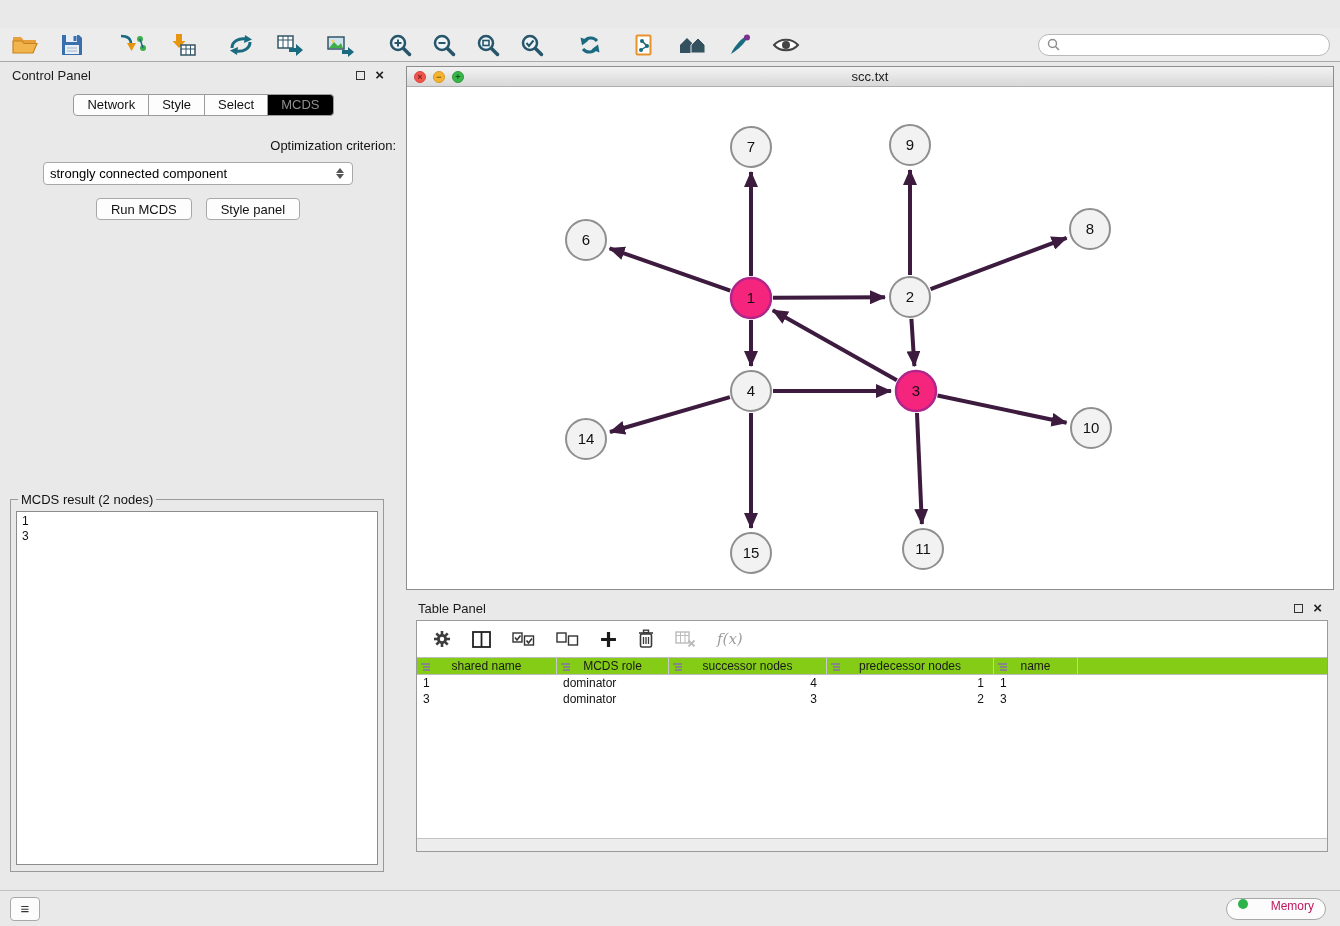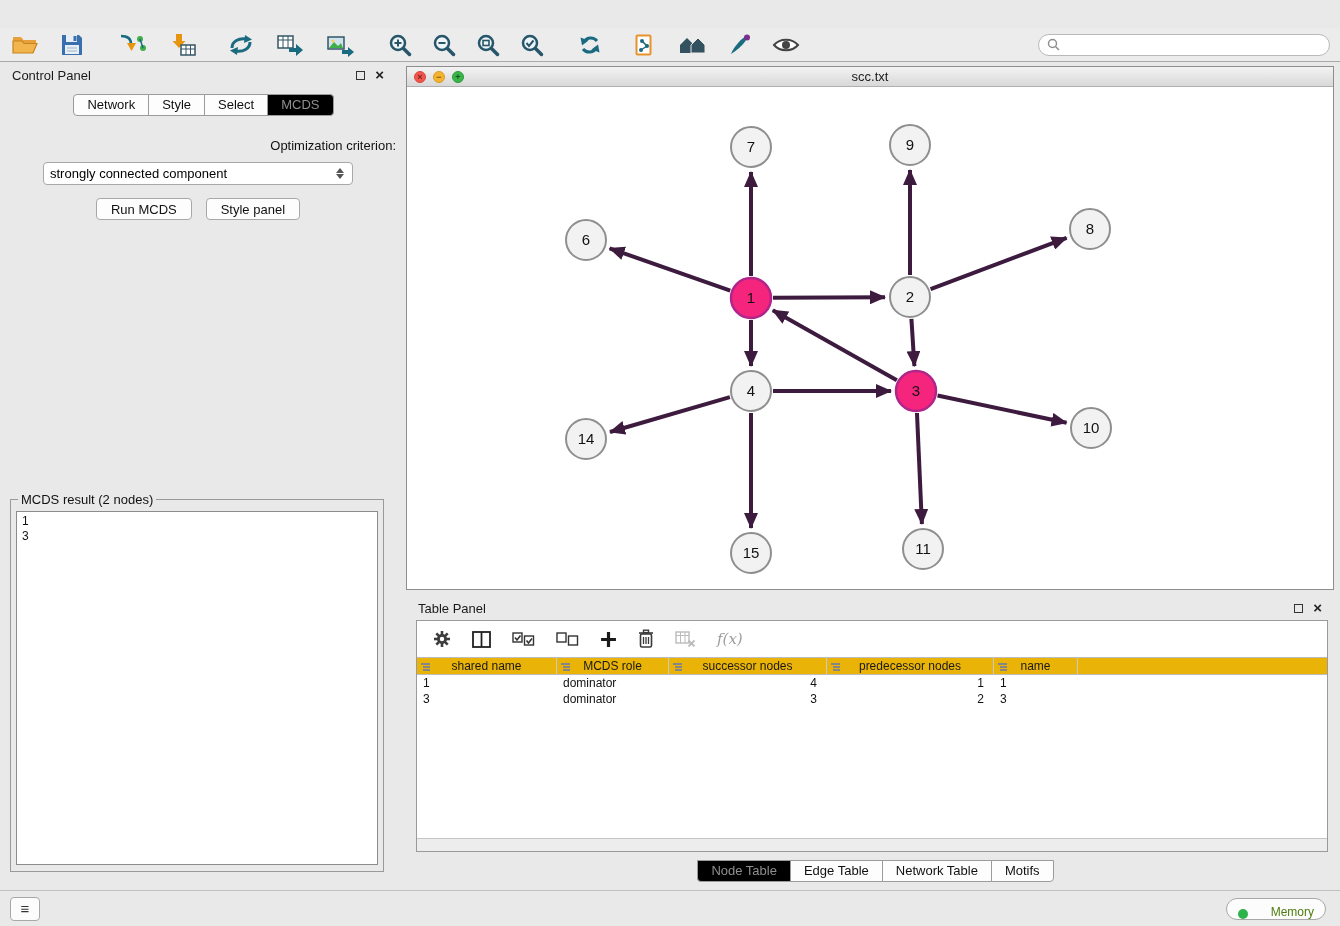--- a/index.html
+++ b/index.html
@@ -67,40 +67,40 @@
   .net-canvas text { font-family:"Liberation Sans", sans-serif; }
 
   
   .table-panel { position:absolute; left:406px; top:596px; width:928px; height:290px; background:#e9e9e9; }
   .tp-header { height:24px; display:flex; align-items:center; padding:0 12px; font-size:13px; color:#1a1a1a; }
   .tp-body { position:absolute; left:10px; right:6px; top:24px; bottom:34px; background:#fff;
              border:1px solid #9a9a9a; overflow:hidden; }
   .tp-toolbar { height:36px; display:flex; align-items:center; gap:21px; padding-left:16px; }
   .tp-toolbar .tbicon { height:24px; }
   .fx-label { font-family:"DejaVu Serif", serif; font-style:italic; font-size:15px; color:#9c9c9c; }
-  .thead { display:flex; background:#eab308; border-top:1px solid #bdbdbd; border-bottom:1px solid #bdbdbd; height:18px; }
+  .thead { display:flex; background:#84cc16; border-top:1px solid #bdbdbd; border-bottom:1px solid #bdbdbd; height:18px; }
   .th { position:relative; display:flex; align-items:center; justify-content:center; font-size:12px;
         color:#1a1a1a; border-right:1px solid #c9c9c9; cursor:default; }
   .th .sorticon { position:absolute; left:4px; top:4px; }
   .th-filler { flex:1; border-right:none; }
   .tr { display:flex; height:16px; line-height:16px; font-size:12px; color:#111; }
   .td { padding:0 10px 0 6px; white-space:nowrap; overflow:hidden; }
   .hscroll { position:absolute; left:0; right:0; bottom:0; height:13px; background:#ededed; border-top:1px solid #c4c4c4; }
   .tp-tabs { position:absolute; left:0; right:0; bottom:4px; display:flex; justify-content:center; }
   .tp-tabs .tab:first-child { border-radius:0 0 0 4px; }
   .tp-tabs .tab:last-child { border-radius:0 0 4px 0; }
 
   
   .statusbar { position:absolute; left:0; right:0; bottom:0; height:36px; background:#e9e9e9;
                border-top:1px solid #c0c0c0; display:flex; align-items:center; padding:0 14px 0 10px; }
   .menu-btn { width:30px; height:24px; background:#fcfcfc; border:1px solid #a8a8a8; border-radius:4px;
               font-size:15px; color:#333; display:flex; align-items:center; justify-content:center; cursor:default; }
   .sb-spacer { flex:1; }
   .memory-btn { height:22px; background:#fcfcfc; border:1px solid #a8a8a8; border-radius:11px;
-                display:flex; align-items:flex-end; gap:23px; padding:0 11px; font-size:12px; color:#4d7c0f; cursor:default; }
+                display:flex; align-items:flex-start; gap:23px; padding:0 11px; font-size:12px; color:#be185d; cursor:default; }
   .green-dot { width:10px; height:10px; border-radius:50%; background:#2db34a; display:inline-block; }
 </style>
 </head>
 <body>
 
 <div class="app">
 
 
   <div class="toolbar">
     <span class="tbicon">
@@ -472,26 +472,20 @@
           <div class="tr">
             <div class="td" style="width: 140px; text-align: left;">3</div>
             <div class="td" style="width: 112px; text-align: left;">dominator</div>
             <div class="td" style="width: 158px; text-align: right;">3</div>
             <div class="td" style="width: 167px; text-align: right;">2</div>
             <div class="td" style="width: 84px; text-align: left;">3</div>
           </div>
         </div>
       <div class="hscroll"></div>
     </div>
-    <div class="tabstrip tp-tabs">
-        <div class="tab active">Node Table</div>
-        <div class="tab">Edge Table</div>
-        <div class="tab">Network Table</div>
-        <div class="tab">Motifs</div>
-      </div>
   </div>
 
   <div class="statusbar">
     <span class="menu-btn">
       <span>≡</span>
     </span>
     <span class="sb-spacer"></span>
     <span class="memory-btn">
       <span class="green-dot"></span>
       <span>Memory</span>

